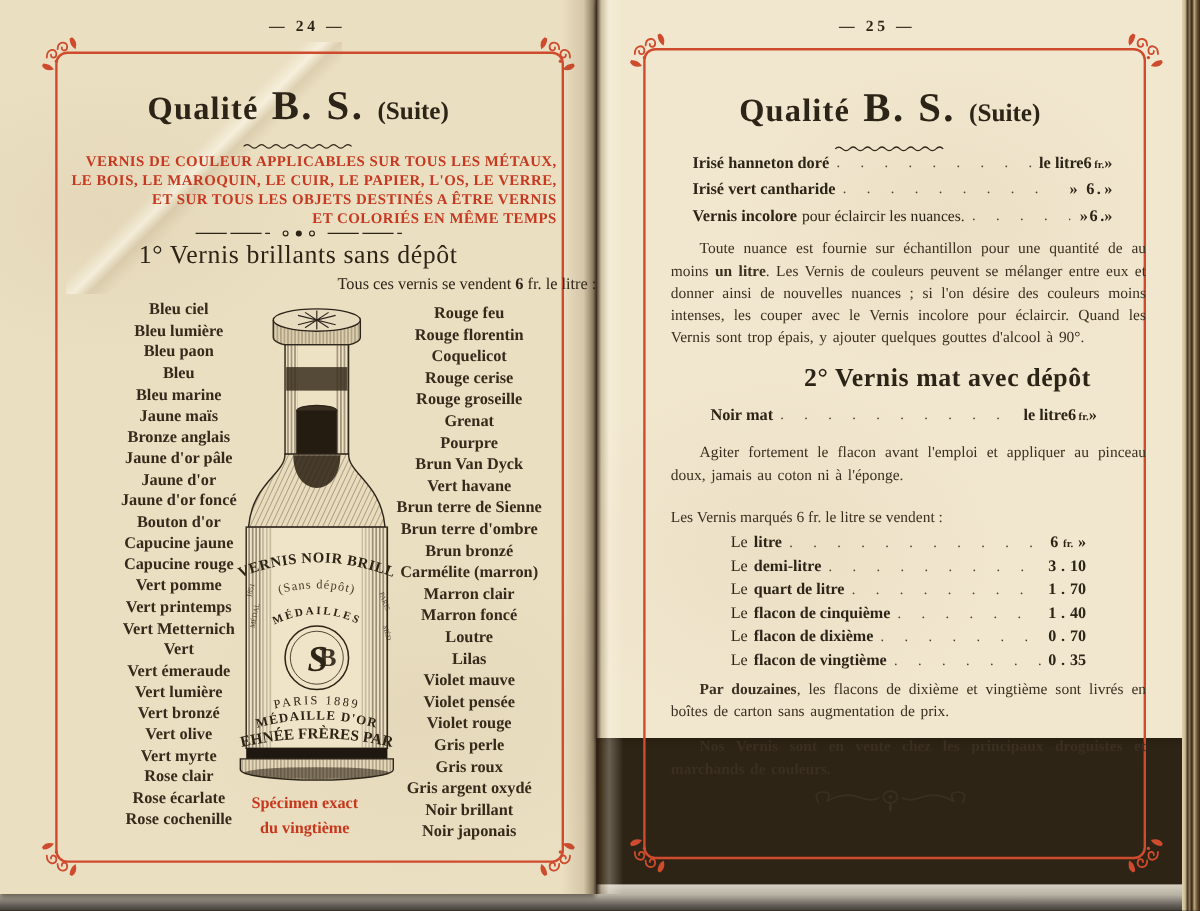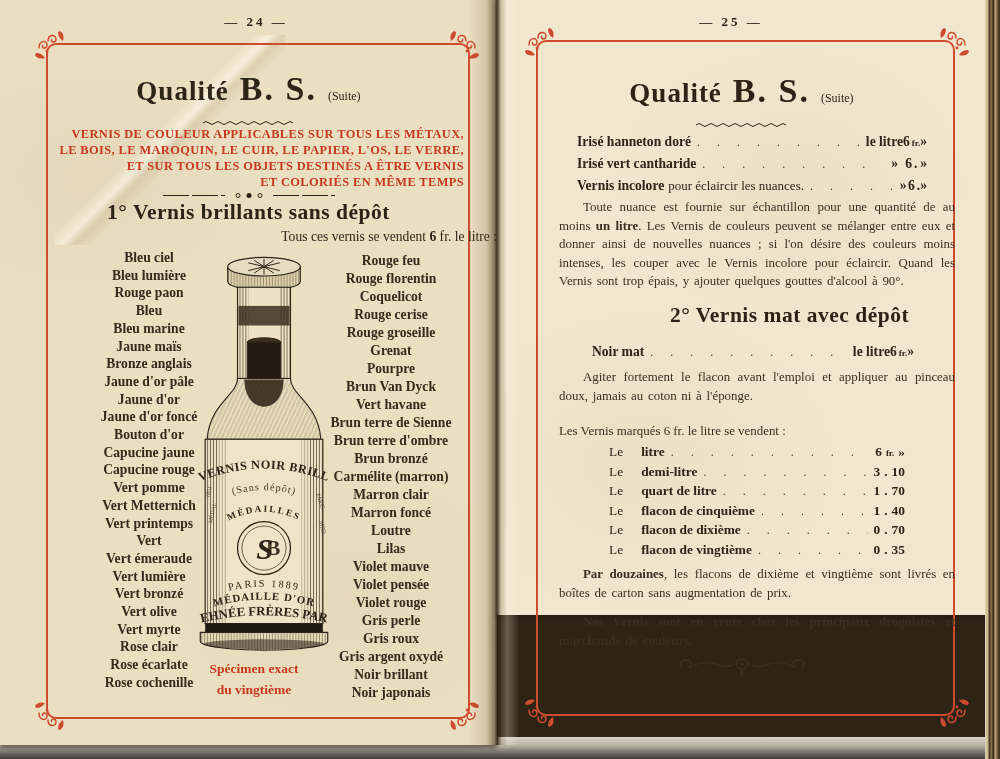--- a/index.html
+++ b/index.html
@@ -30,53 +30,53 @@
   .frame{position:absolute;border:2px solid #cf4b2e;border-radius:10px;pointer-events:none;}
   .frame-left{left:46px;top:43px;width:420px;height:672px;}
   .frame-right{left:39px;top:40px;width:415px;height:672px;}
   .corner{position:absolute;width:32px;height:32px;pointer-events:none;}
   .c-tr{transform:scaleX(-1);} .c-bl{transform:scaleY(-1);} .c-br{transform:scale(-1,-1);}
   
   .pagenum{position:absolute;text-align:center;font-size:13px;letter-spacing:3px;color:#2d2418;font-weight:bold;}
   .title{position:absolute;display:flex;justify-content:center;align-items:baseline;gap:11px;width:100%;}
   .t-q{font-size:27px;font-weight:bold;letter-spacing:1px;}
   .t-bs{font-size:34px;font-weight:bold;letter-spacing:2px;}
-  .t-suite{font-size:12px;font-weight:normal;}
+  .t-suite{font-size:21px;font-weight:bold;}
   .wave-wrap{position:absolute;width:100%;text-align:center;}
   
   .rednote{position:absolute;left:50px;top:126px;width:414px;text-align:right;
     color:#c6381f;font-weight:600;font-size:12.4px;line-height:16px;letter-spacing:.4px;}
   .divider-wrap{position:absolute;top:186px;width:497px;text-align:center;}
-  .h1{position:absolute;width:100%;text-align:center;font-size:21.5px;font-weight:bold;letter-spacing:.5px;}
+  .h1{position:absolute;width:100%;text-align:center;font-size:21.5px;font-weight:normal;letter-spacing:.5px;}
   .hsub{position:absolute;width:100%;text-align:right;font-size:13.6px;}
   .colors{position:absolute;text-align:center;font-weight:bold;font-size:13.6px;color:#352a1b;}
   .colors-left{left:55px;top:249px;width:188px;line-height:17.7px;}
   .colors-right{left:303px;top:252px;width:176px;line-height:18.0px;}
   .caption{position:absolute;left:170px;top:658px;width:168px;text-align:center;
     color:#c6371c;font-weight:bold;font-size:13.5px;line-height:21px;}
   .bottle{position:absolute;left:183px;top:251px;}
   
   .plines{position:absolute;left:80px;top:128px;width:350px;}
-  .pline{display:flex;align-items:flex-end;height:22px;font-size:13.6px;}
+  .pline{display:flex;align-items:flex-start;height:22px;font-size:13.6px;}
   .pl-name{font-weight:bold;white-space:nowrap;}
   .pl-desc{white-space:nowrap;margin-left:4px;font-size:13px;}
   .leader{flex:1 1 auto;overflow:hidden;white-space:nowrap;margin:0 6px;color:#4a3c28;font-size:12px;}
   .leader::after{content:". . . . . . . . . . . . . . . . . . . . . . . .";letter-spacing:7px;}
   .pl-unit{width:56px;text-align:center;font-weight:bold;white-space:nowrap;}
   .pl-price{display:flex;align-items:baseline;gap:2px;font-weight:bold;width:40px;}
   .pl-price sup,.t-price sup{font-size:9px;}
   .pl-tail{width:14px;text-align:right;font-weight:bold;}
   .para{position:absolute;left:62px;width:396px;font-size:12.9px;line-height:18.6px;
     text-align:justify;text-indent:24px;color:#3a2f20;word-spacing:1.5px;margin:0;}
   .h2{position:absolute;width:100%;text-align:center;font-size:21.5px;font-weight:bold;letter-spacing:.5px;}
   .noirmat{position:absolute;left:95px;top:338px;width:322px;}
   .intro{position:absolute;left:62px;top:424px;font-size:12.9px;color:#3a2f20;}
   .ptable{position:absolute;left:112px;top:444px;width:296px;}
   .trow{display:flex;align-items:baseline;height:19.5px;font-size:13.4px;}
-  .t-le{margin-right:18px;}
+  .t-le{margin-right:5px;}
   .t-name{font-weight:bold;white-space:nowrap;}
   .t-price{display:flex;align-items:baseline;gap:4px;font-weight:bold;width:52px;}
   .flourish-wrap{position:absolute;top:655px;width:100%;text-align:center;}
   .bold{font-weight:bold;}
 </style>
 </head>
 <body>
 
 <svg width="0" height="0" style="position:absolute" aria-hidden="true">
   <defs>
@@ -146,34 +146,34 @@
       <line x1="114" y1="4.5" x2="176" y2="4.5" stroke="#2d2418" stroke-width="1" stroke-dasharray="26 3"></line>
     </svg>
   </div>
 
   <div class="h1" style="top:200px;">1° Vernis brillants sans dépôt</div>
   <div class="hsub" style="top:229px;"><span>Tous ces vernis se vendent </span><span class="bold">6</span><span> fr. le litre :</span></div>
 
   <div class="colors colors-left" id="colors-left">
       <div class="color-item">Bleu ciel</div>
       <div class="color-item">Bleu lumière</div>
-      <div class="color-item">Rouge paon</div>
+      <div class="color-item">Bleu paon</div>
       <div class="color-item">Bleu</div>
       <div class="color-item">Bleu marine</div>
       <div class="color-item">Jaune maïs</div>
       <div class="color-item">Bronze anglais</div>
       <div class="color-item">Jaune d'or pâle</div>
       <div class="color-item">Jaune d'or</div>
       <div class="color-item">Jaune d'or foncé</div>
       <div class="color-item">Bouton d'or</div>
       <div class="color-item">Capucine jaune</div>
       <div class="color-item">Capucine rouge</div>
       <div class="color-item">Vert pomme</div>
+      <div class="color-item">Vert printemps</div>
       <div class="color-item">Vert Metternich</div>
-      <div class="color-item">Vert printemps</div>
       <div class="color-item">Vert</div>
       <div class="color-item">Vert émeraude</div>
       <div class="color-item">Vert lumière</div>
       <div class="color-item">Vert bronzé</div>
       <div class="color-item">Vert olive</div>
       <div class="color-item">Vert myrte</div>
       <div class="color-item">Rose clair</div>
       <div class="color-item">Rose écarlate</div>
       <div class="color-item">Rose cochenille</div>
     </div>

